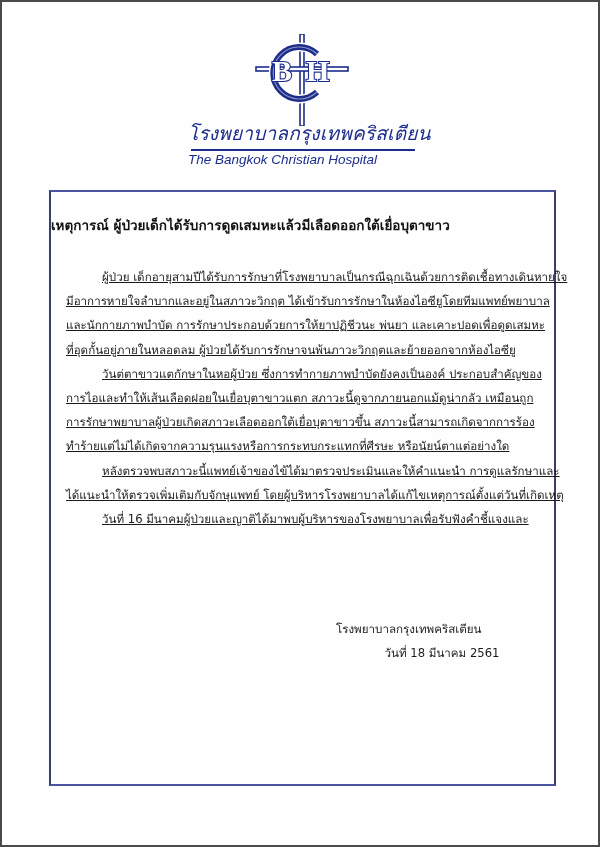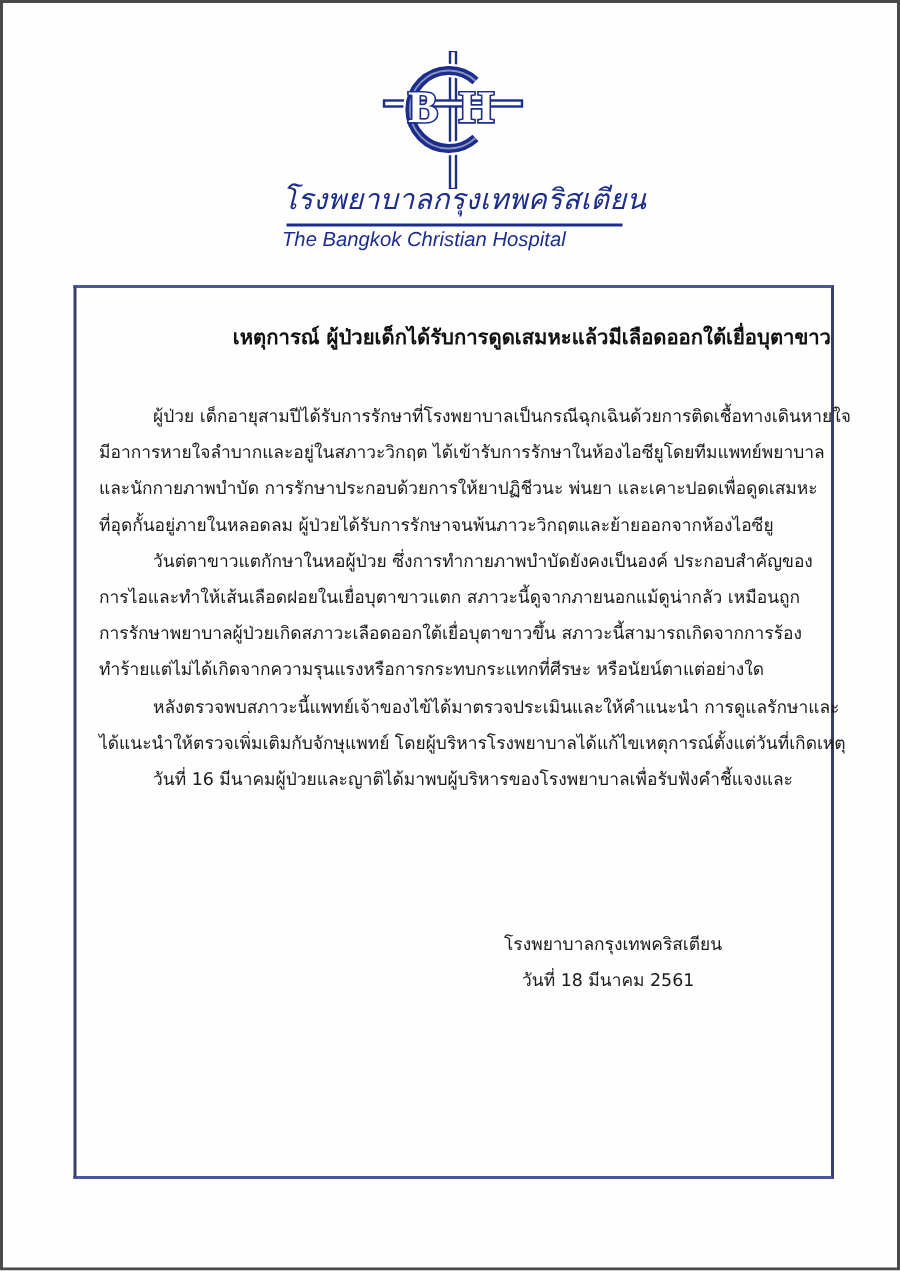--- a/index.html
+++ b/index.html
@@ -81,21 +81,21 @@
       border: 2px solid #3a3f6a;
       border-bottom-color: #4a55a0;
       border-top-color: #4a55a0;
       background: #fefefe;
     }
     .title {
       position: absolute;
       left: 0;
       top: 22px;
       width: 503px;
-      text-align: right;
+      text-align: left;
       font-family: "DejaVu Sans", sans-serif;
       font-weight: bold;
       font-size: 13.5px;
       line-height: 22px;
       color: #111;
       white-space: nowrap;
     }
     .body-text {
       position: absolute;
       left: 15px;
@@ -103,40 +103,42 @@
       width: 476px;
       font-family: "DejaVu Sans", sans-serif;
       font-size: 11.6px;
       line-height: 24.2px;
       color: #1a1a1a;
     }
     .line {
       display: block;
       white-space: nowrap;
       height: 24.2px;
+      text-decoration: underline;
     }
     .line.indent {
       padding-left: 36px;
     }
     .signature {
       position: absolute;
       left: 285px;
       top: 425px;
       width: 200px;
       font-family: "DejaVu Sans", sans-serif;
       font-size: 11.6px;
       line-height: 24px;
       color: #1a1a1a;
     }
     .sig-line {
       display: block;
       white-space: nowrap;
     }
     .sig-date {
       padding-left: 12px;
+      text-align: center;
     }
   </style>
 </head>
 <body>
 
 <div class="page">
 
   <div class="logo">
     <svg class="logo-mark" viewBox="0 0 96 92" xmlns="http://www.w3.org/2000/svg">
 

